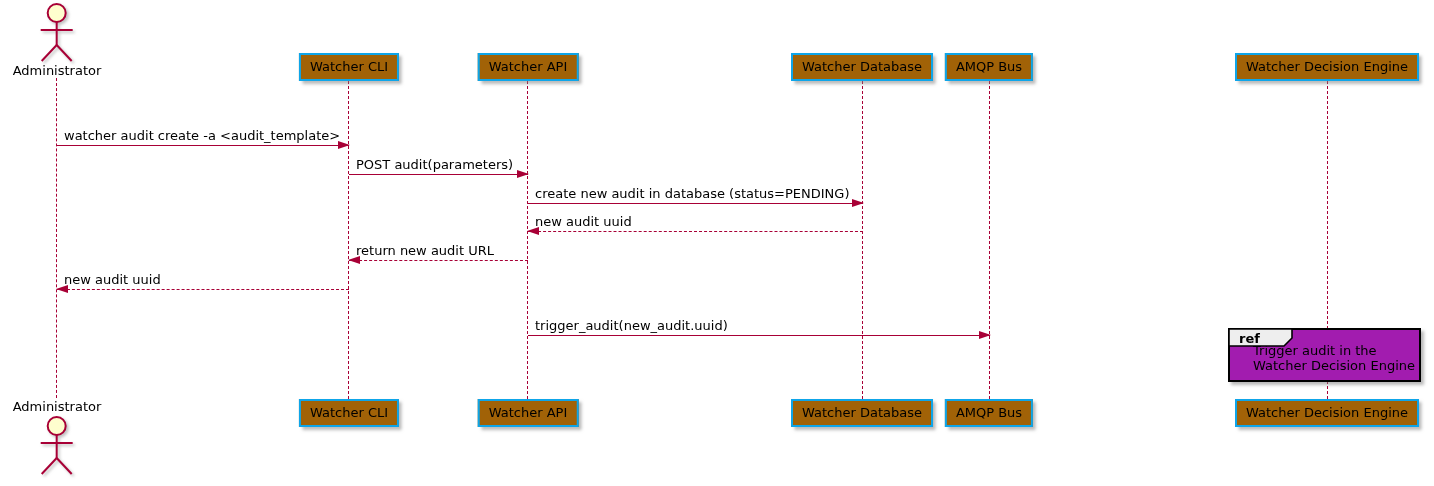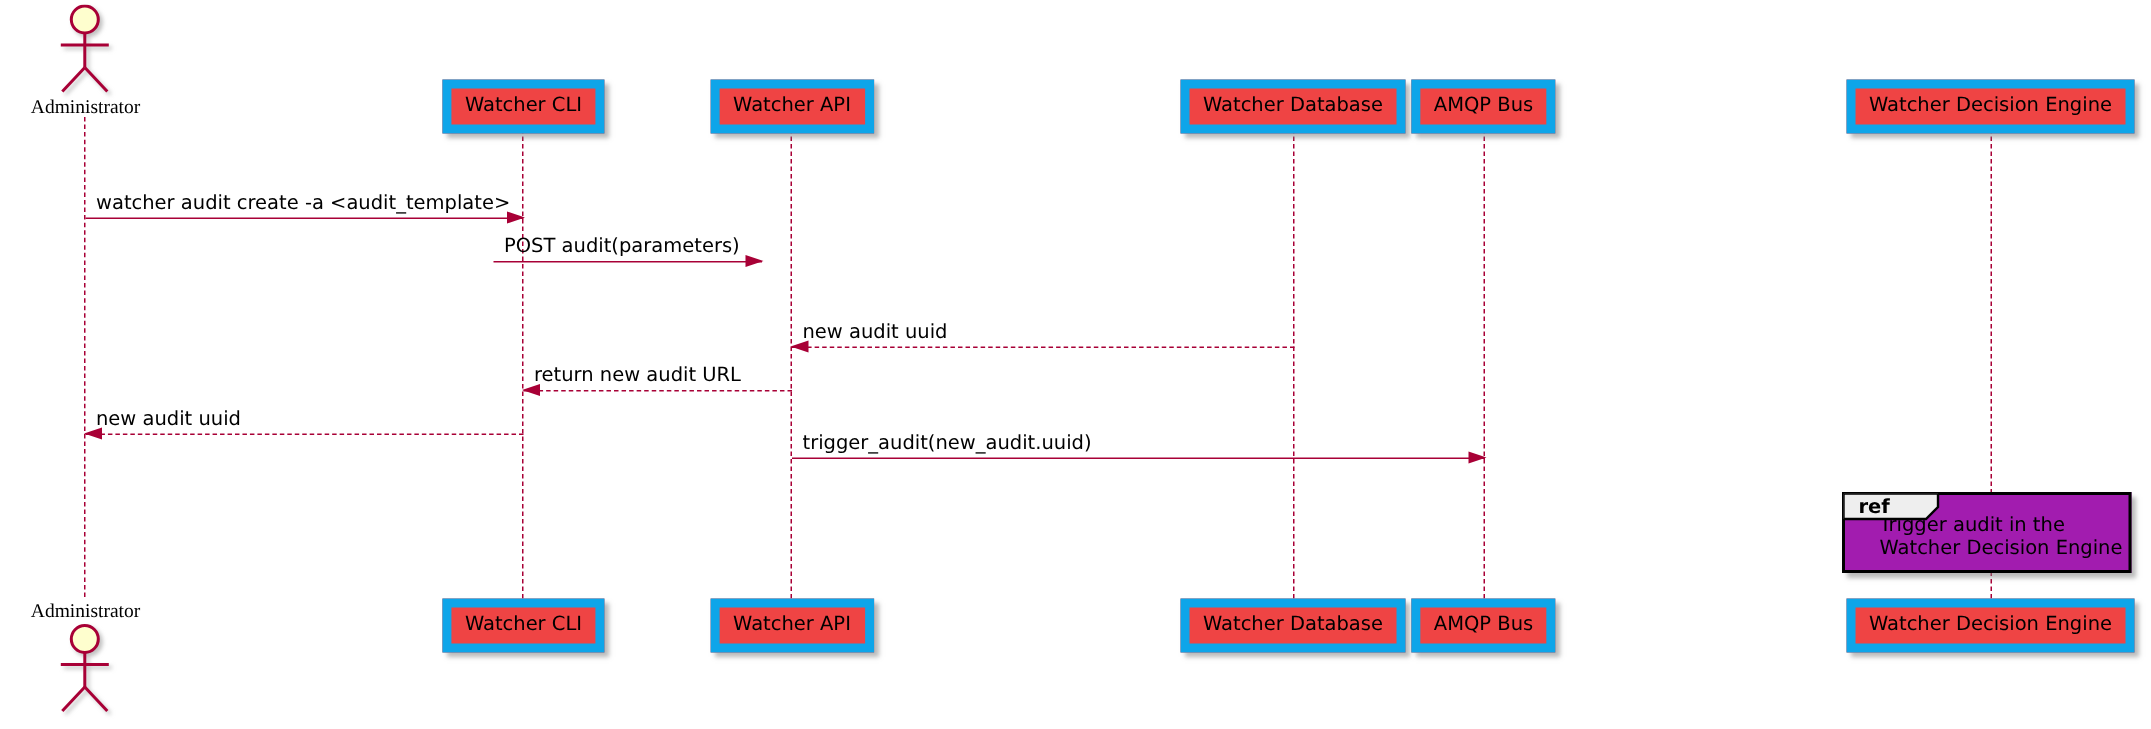--- a/index.html
+++ b/index.html
@@ -13,34 +13,33 @@
     overflow:hidden;
   }
   .lifeline{
     position:absolute;
     width:0;
     border-left:1px dashed #A80036;
   }
   .pbox{
     position:absolute;
     transform:translateX(-50%);
-    background:#ef4444;
-    border:6px solid #0ea5e9;
+    background:#a16207;
+    border:2px solid #0ea5e9;
     padding:4px 9px 5px 9px;
     white-space:nowrap;
     box-shadow:3px 3px 3px rgba(130,130,130,0.55);
     line-height:15px;
   }
   .actor{
     position:absolute;
     transform:translateX(-50%);
     display:flex;
     flex-direction:column;
     align-items:center;
-    font-family:Liberation Serif, serif;
   }
   .actor svg{filter:drop-shadow(2.5px 2.5px 1.5px rgba(150,150,150,0.6));}
   .actor-label{white-space:nowrap; line-height:15px;}
   .msg{position:absolute;margin-top:28px;}
   .msg-label{
     white-space:nowrap;
     padding:0 0 2px 7px;
     line-height:15px;
   }
   .msg-line{
@@ -109,27 +108,33 @@
   <div class="pbox" style="left:989px; top:53px">AMQP Bus</div>
   <div class="pbox" style="left:1327px;top:53px">Watcher Decision Engine</div>
 
   <div class="msg solid" style="left:57px;  top:100px; width:292px">
     <div class="msg-label">watcher audit create -a &lt;audit_template&gt;</div>
     <div class="msg-line">
         <i class="ah right"></i>
       </div>
   </div>
 
-  <div class="msg solid" style="left:329px; top:129px; width:179px">
+  <div class="msg solid" style="left:349px; top:129px; width:179px">
     <div class="msg-label">POST audit(parameters)</div>
     <div class="msg-line">
         <i class="ah right"></i>
       </div>
   </div>
 
+  <div class="msg solid" style="left:528px; top:158px; width:335px">
+    <div class="msg-label">create new audit in database (status=PENDING)</div>
+    <div class="msg-line">
+        <i class="ah right"></i>
+      </div>
+  </div>
 
   <div class="msg dashed" style="left:528px; top:186px; width:335px">
     <div class="msg-label">new audit uuid</div>
     <div class="msg-line">
         <i class="ah left"></i>
       </div>
   </div>
 
   <div class="msg dashed" style="left:349px; top:215px; width:179px">
     <div class="msg-label">return new audit URL</div>
@@ -138,21 +143,21 @@
       </div>
   </div>
 
   <div class="msg dashed" style="left:57px;  top:244px; width:292px">
     <div class="msg-label">new audit uuid</div>
     <div class="msg-line">
         <i class="ah left"></i>
       </div>
   </div>
 
-  <div class="msg solid" style="left:528px; top:260px; width:462px">
+  <div class="msg solid" style="left:528px; top:290px; width:462px">
     <div class="msg-label">trigger_audit(new_audit.uuid)</div>
     <div class="msg-line">
         <i class="ah right"></i>
       </div>
   </div>
 
 
   <div class="ref" style="left:1228px; top:328px; width:189px; height:50px">
     <svg class="ref-tab" width="70" height="19" viewBox="0 0 70 19">
       <path d="M0,0 H63 V9 L55,17 H0 Z" fill="#EEEEEE" stroke="#000000" stroke-width="1.6"></path>

